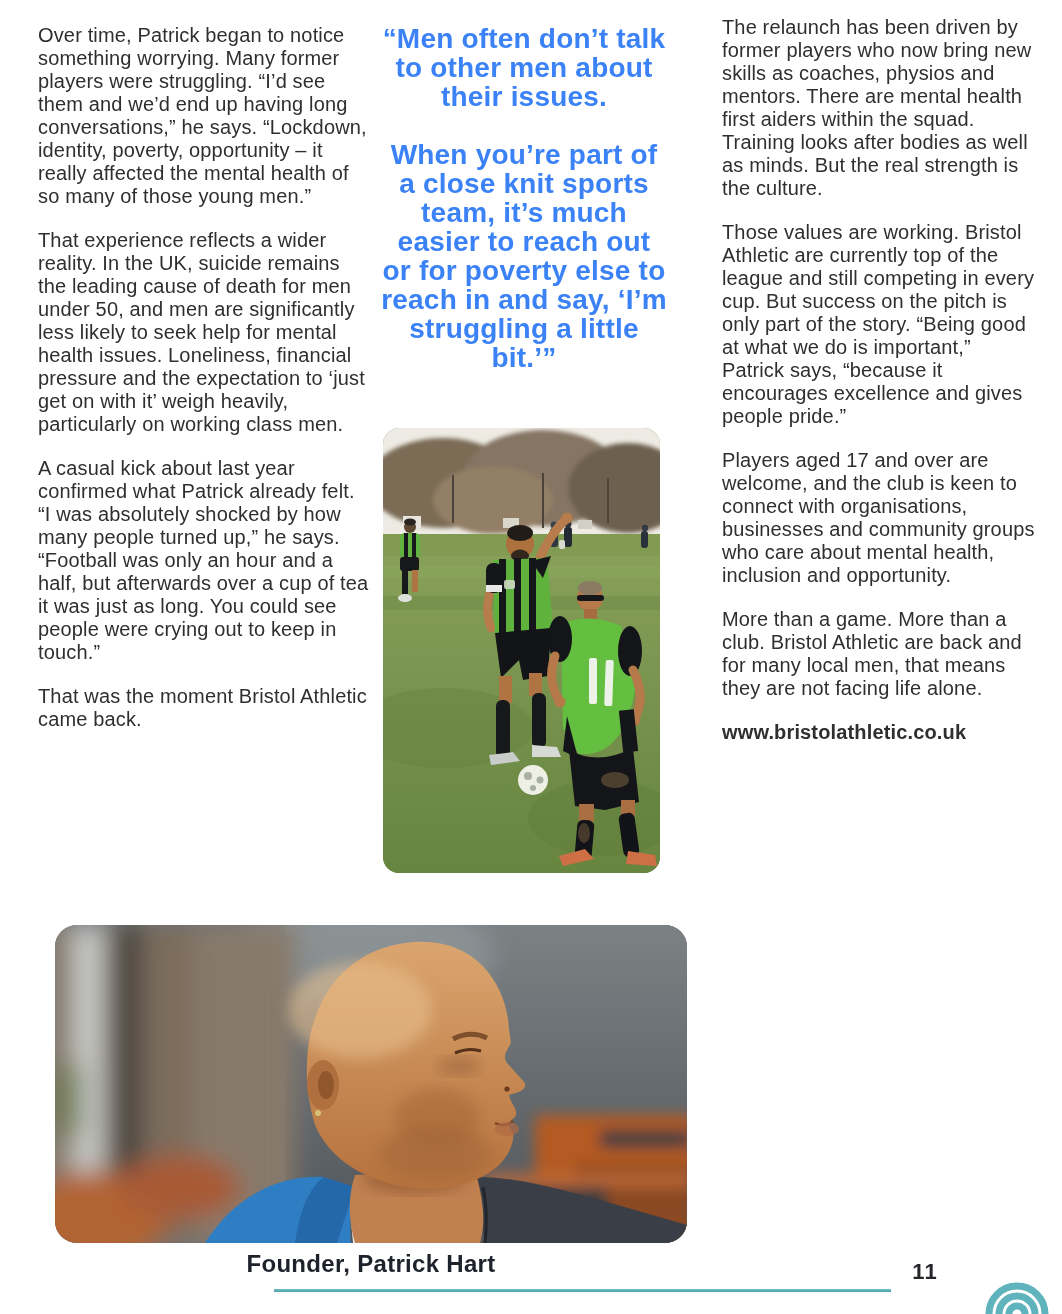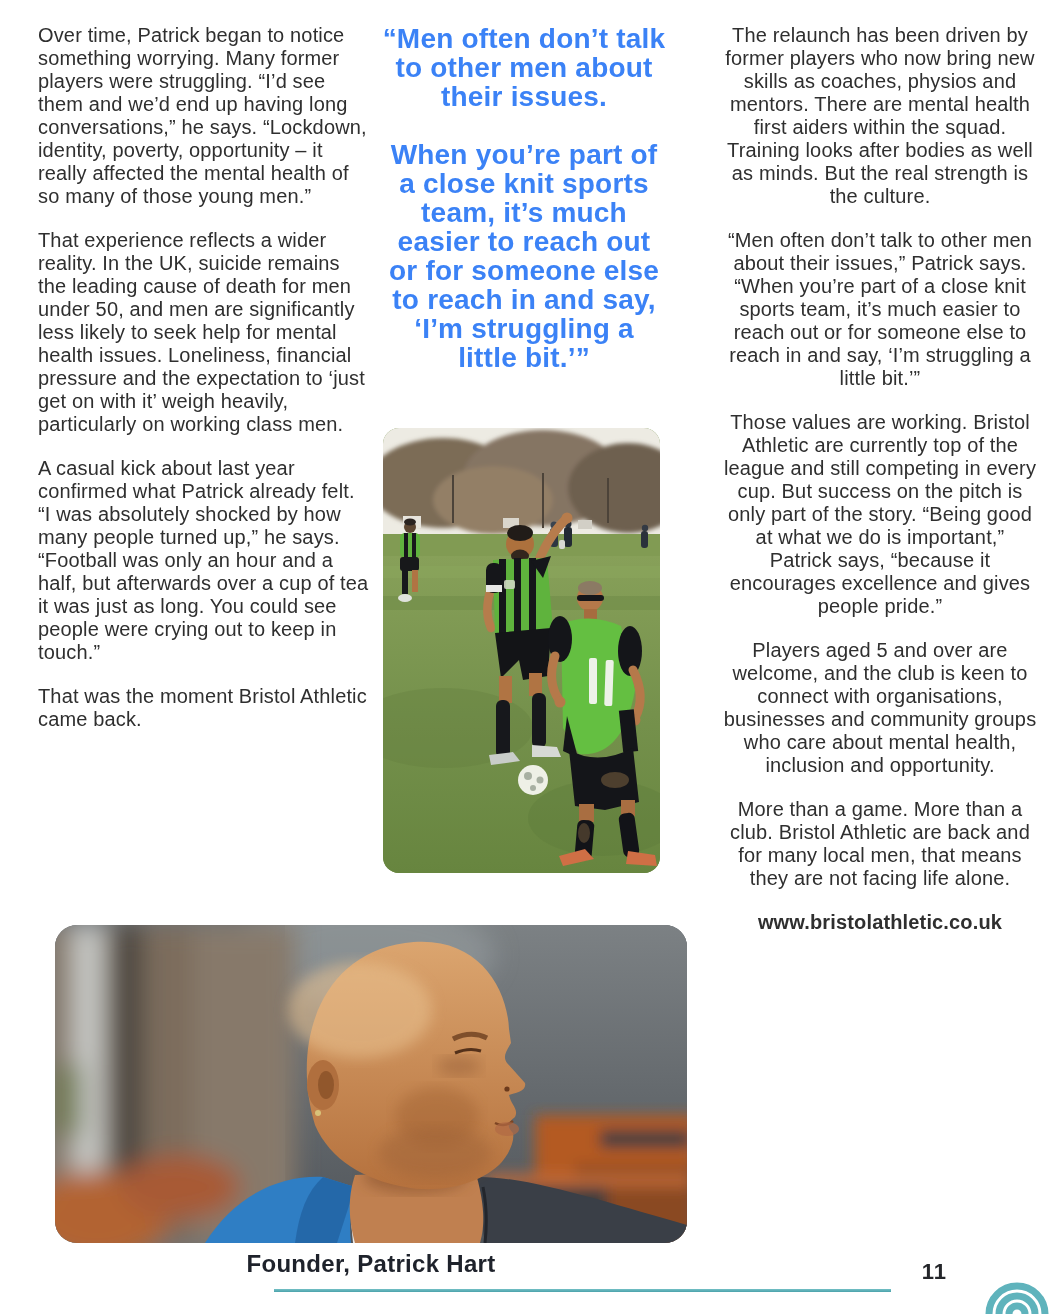--- a/index.html
+++ b/index.html
@@ -5,21 +5,21 @@
   html,body{margin:0;padding:0;background:#ffffff;}
   .page{
     position:relative;width:1062px;height:1314px;background:#ffffff;overflow:hidden;
     font-family:"Liberation Sans", sans-serif;color:#2e2e2e;text-decoration:underline;
   }
   .abs{position:absolute;}
   .col p{
     margin:0 0 21px 0;font-size:20px;line-height:23px;letter-spacing:0.15px;color:#2f2f2f;
   }
   .left{left:38px;top:24px;width:334px;}
-  .right{left:722px;top:24px;width:316px;text-align:center;}
+  .right{left:722px;top:16px;width:316px;}
   .pullquote{left:381px;top:24px;width:286px;text-align:center;}
   .pullquote p{
     margin:0 0 29px 0;font-size:28px;line-height:29px;font-weight:700;
     color:#3b82f6;letter-spacing:0.2px;
   }
   figure{margin:0;}
   .match-photo{
     left:383px;top:428px;width:277px;height:445px;border-radius:16px;overflow:hidden;
     background:#75914c;
   }
@@ -33,40 +33,40 @@
     font-size:24px;font-weight:800;color:#1e222b;letter-spacing:0.3px;
   }
   .website{
     font-weight:800;font-size:21px;color:#0d0d0d;letter-spacing:0.2px;margin-top:3px !important;
   }
   .footer-line{
     left:274px;top:1289px;width:617px;height:3px;
     background:linear-gradient(#74c0c5,#4aa2ab);
   }
   .pagenum{
-    left:903px;top:1259px;width:44px;text-align:right;
+    left:903px;top:1259px;width:44px;text-align:center;
     font-size:22px;font-weight:800;color:#24262a;letter-spacing:1px;
   }
   .logo{left:984px;top:1262px;width:67px;height:52px;}
 </style>
 </head>
 <body>
 
 <div class="page">
 
   <section class="abs col left">
     <p>Over time, Patrick began to notice something worrying. Many former players were struggling. “I’d see them and we’d end up having long conversations,” he says. “Lockdown, identity, poverty, opportunity – it really affected the mental health of so many of those young men.”</p>
     <p>That experience reflects a wider reality. In the UK, suicide remains the leading cause of death for men under 50, and men are significantly less likely to seek help for mental health issues. Loneliness, financial pressure and the expectation to ‘just get on with it’ weigh heavily, particularly on working class men.</p>
     <p>A casual kick about last year confirmed what Patrick already felt. “I was absolutely shocked by how many people turned up,” he says. “Football was only an hour and a half, but afterwards over a cup of tea it was just as long. You could see people were crying out to keep in touch.”</p>
     <p>That was the moment Bristol Athletic came back.</p>
   </section>
 
   <section class="abs pullquote">
     <p>“Men often don’t talk to other men about their issues.</p>
-    <p>When you’re part of a close knit sports team, it’s much easier to reach out or for someone else to reach in and say, ‘I’m struggling a little bit.’”</p>
+    <p>When you’re part of a close knit sports team, it’s much easier to reach out or for poverty else to reach in and say, ‘I’m struggling a little bit.’”</p>
   </section>
 
   <figure class="abs match-photo">
     <svg viewBox="0 0 277 445" xmlns="http://www.w3.org/2000/svg">
       <defs>
         <linearGradient id="fieldg" x1="0" y1="0" x2="0" y2="1">
           <stop offset="0" stop-color="#87a059"></stop>
             <stop offset="0.5" stop-color="#75914c"></stop>
             <stop offset="1" stop-color="#67853f"></stop>
         </linearGradient>
@@ -171,23 +171,22 @@
         <rect x="238" y="385" width="16" height="44" rx="6" fill="#121318" transform="rotate(-8 246 407)"></rect>
         <ellipse cx="201" cy="405" rx="6" ry="10" fill="#5b4a33" opacity="0.7"></ellipse>
         <path d="M176,428 l26,-7 l9,10 l-31,7 z" fill="#cf6f45"></path>
         <path d="M245,423 l27,4 l2,11 l-31,-2 z" fill="#cf6f45"></path>
       </g>
     </svg>
   </figure>
 
   <section class="abs col right">
     <p>The relaunch has been driven by former players who now bring new skills as coaches, physios and mentors. There are mental health first aiders within the squad. Training looks after bodies as well as minds. But the real strength is the culture.</p>
-    <p>“Men often don’t talk to other men about their issues,” Patrick says. “When you’re part of a close knit sports team, it’s much easier to reach out or for someone else to reach in and say, ‘I’m struggling a little bit.’”</p>
     <p>Those values are working. Bristol Athletic are currently top of the league and still competing in every cup. But success on the pitch is only part of the story. “Being good at what we do is important,” Patrick says, “because it encourages excellence and gives people pride.”</p>
-    <p>Players aged 5 and over are welcome, and the club is keen to connect with organisations, businesses and community groups who care about mental health, inclusion and opportunity.</p>
+    <p>Players aged 17 and over are welcome, and the club is keen to connect with organisations, businesses and community groups who care about mental health, inclusion and opportunity.</p>
     <p>More than a game. More than a club. Bristol Athletic are back and for many local men, that means they are not facing life alone.</p>
     <p class="website">www.bristolathletic.co.uk</p>
   </section>
 
   <figure class="abs portrait">
     <svg viewBox="0 0 632 318" xmlns="http://www.w3.org/2000/svg">
       <defs>
         <filter id="b7">
             <feGaussianBlur stdDeviation="7"></feGaussianBlur>
           </filter>

